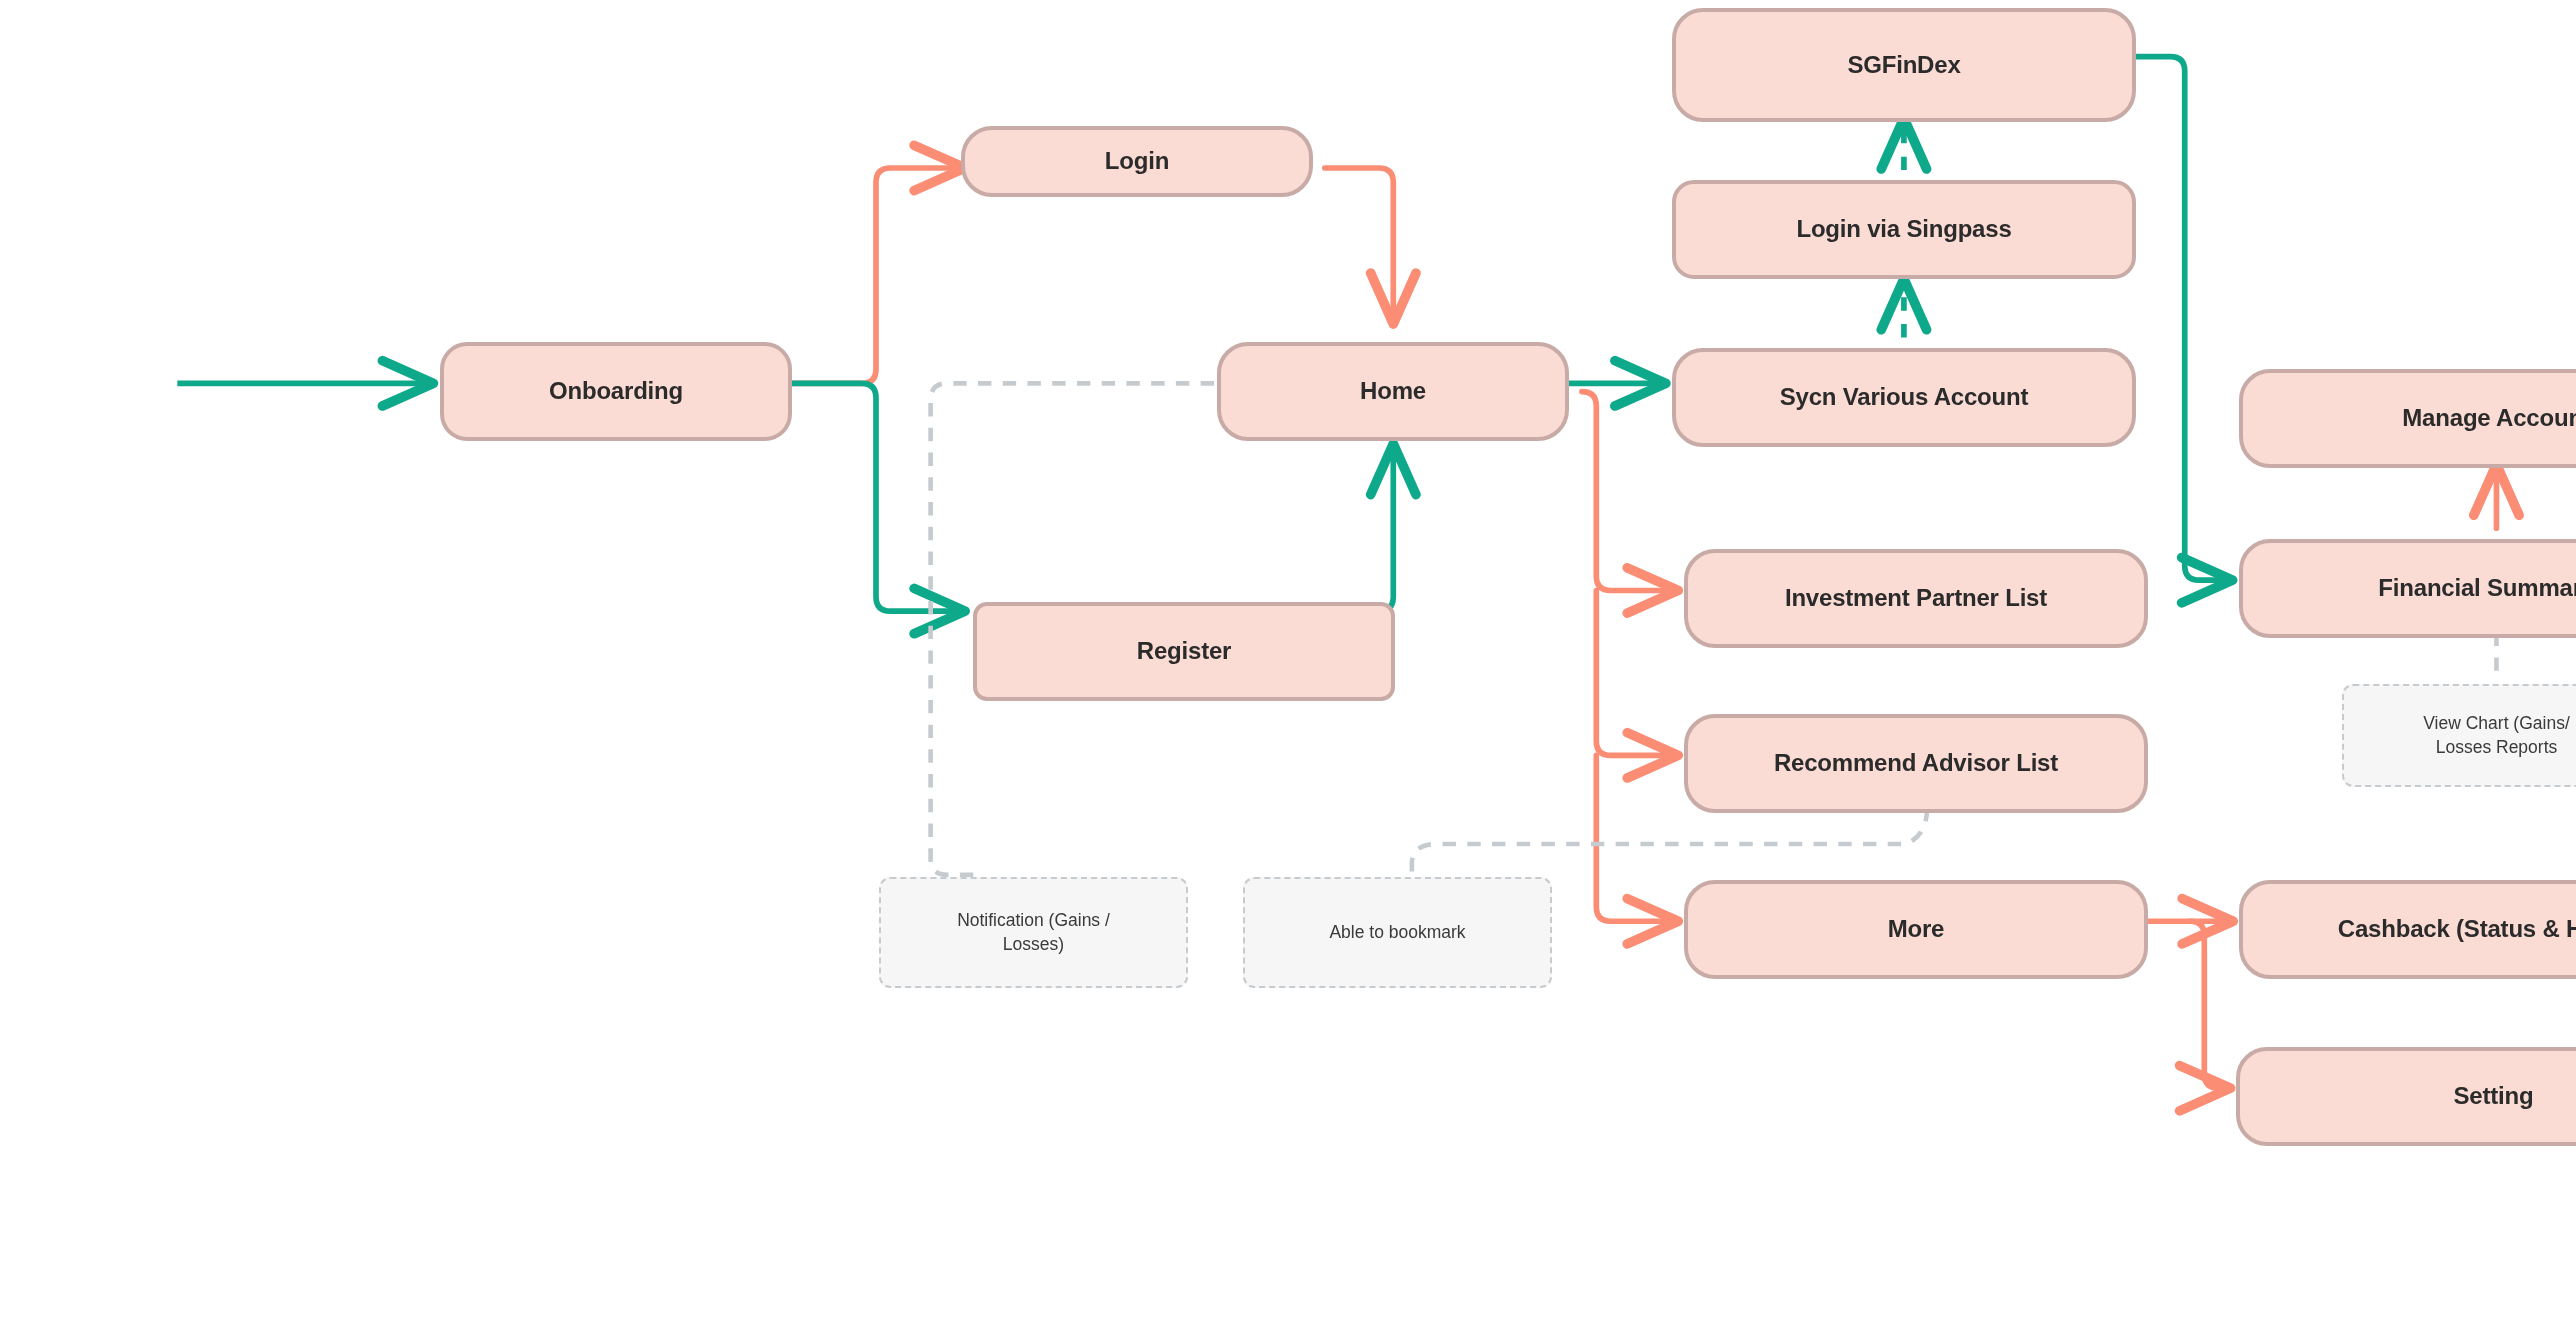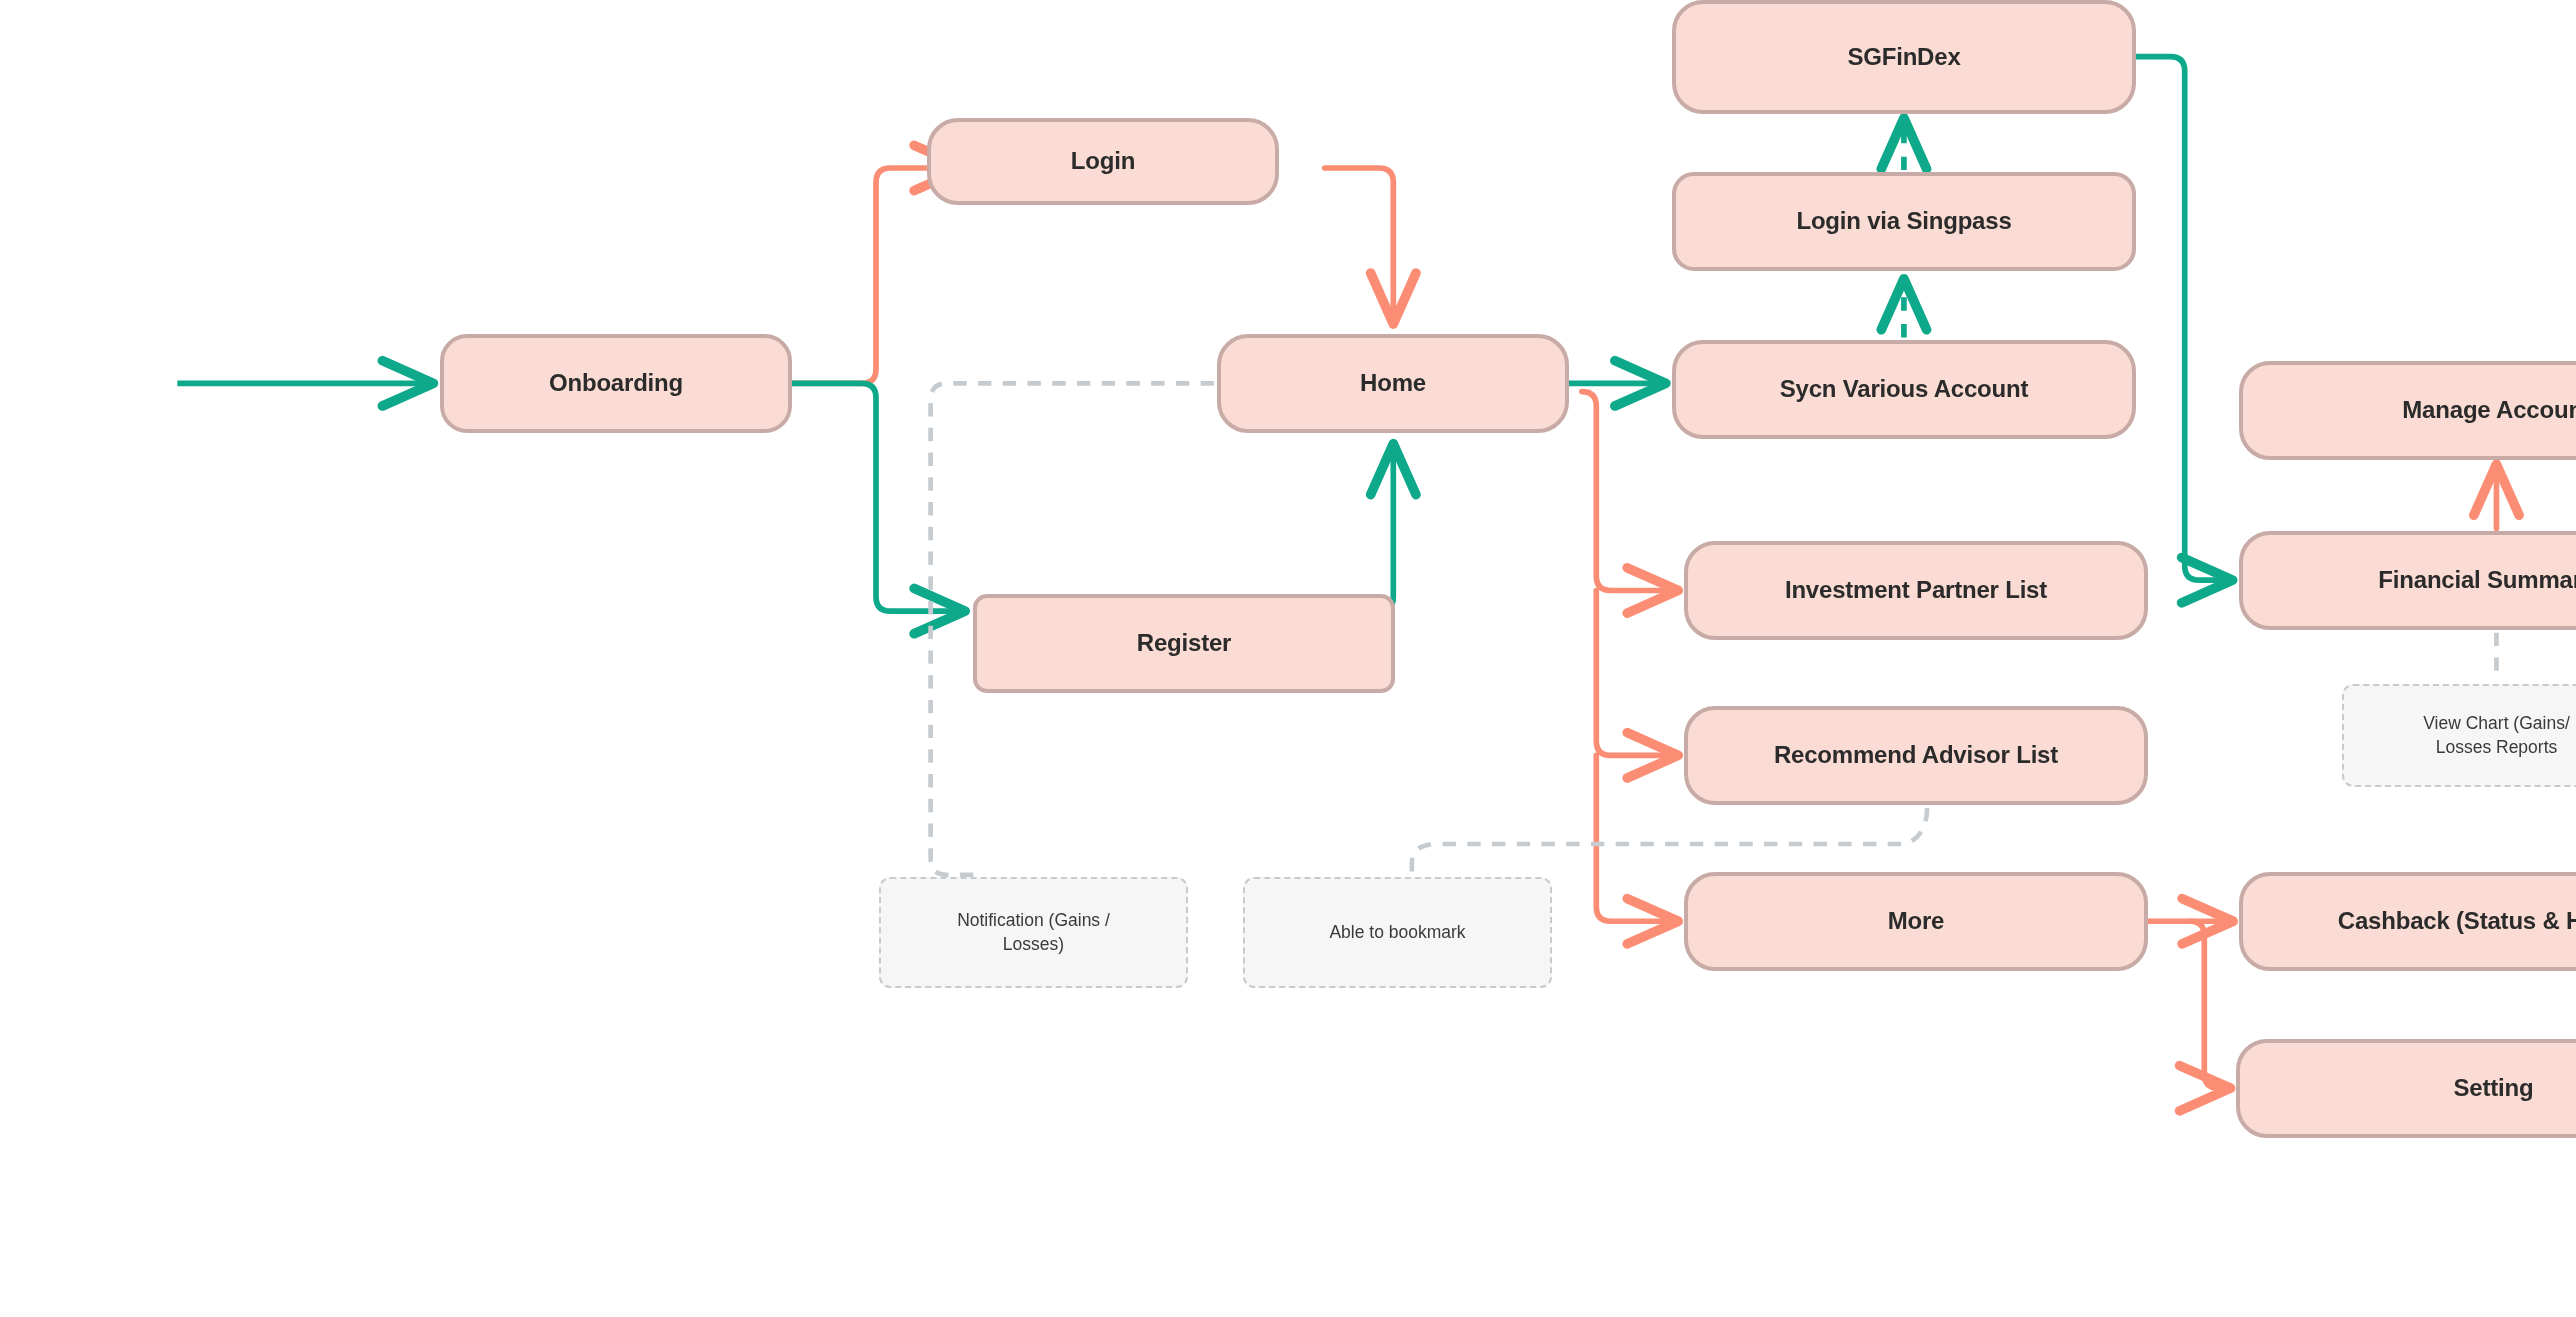--- a/index.html
+++ b/index.html
@@ -34,20 +34,21 @@
     border-radius: 31px;
     border: 4.6px solid #C8ABA6;
     background: #FBDCD4;
     color: #2B2B2B;
     font-weight: 700;
     font-size: 24px;
     letter-spacing: -0.2px;
     line-height: 1.18;
     padding: 0 8px;
     z-index: 5;
+    margin-top: 8px;
   }
   .node.terminal {
     background: #FBDE53;
     border-color: #D2B429;
   }
   .note {
     position: absolute;
     box-sizing: border-box;
     display: flex;
     align-items: center;
@@ -126,21 +127,21 @@
     <path d="M 2356,744 L 1838,744 Q 1806,744 1806,776 L 1806,1666 Q 1806,1698 1838,1698 L 1900,1698" fill="none" stroke="#C6CBD0" stroke-width="9" stroke-dasharray="26 22"></path>
 
     <path d="M 3740,1568 Q 3740,1620 3700,1638 L 2790,1638 Q 2740,1638 2740,1676 L 2740,1700" fill="none" stroke="#C6CBD0" stroke-width="9" stroke-dasharray="26 22"></path>
   </svg>
 
 
   <div class="node" style="left:440px; top:334px; width:352px; height:99px;border-radius:27px;">
     <span class="node-label">Onboarding</span>
   </div>
 
-  <div class="node" style="left:927px; top:118px; width:352px; height:87px;">
+  <div class="node" style="left:961px; top:118px; width:352px; height:71px;">
     <span class="node-label">Login</span>
   </div>
 
   <div class="node" style="left:973px; top:594px; width:422px; height:99px;border-radius:14px;">
     <span class="node-label">Register</span>
   </div>
 
   <div class="node" style="left:1217px; top:334px; width:352px; height:99px;">
     <span class="node-label">Home</span>
   </div>

